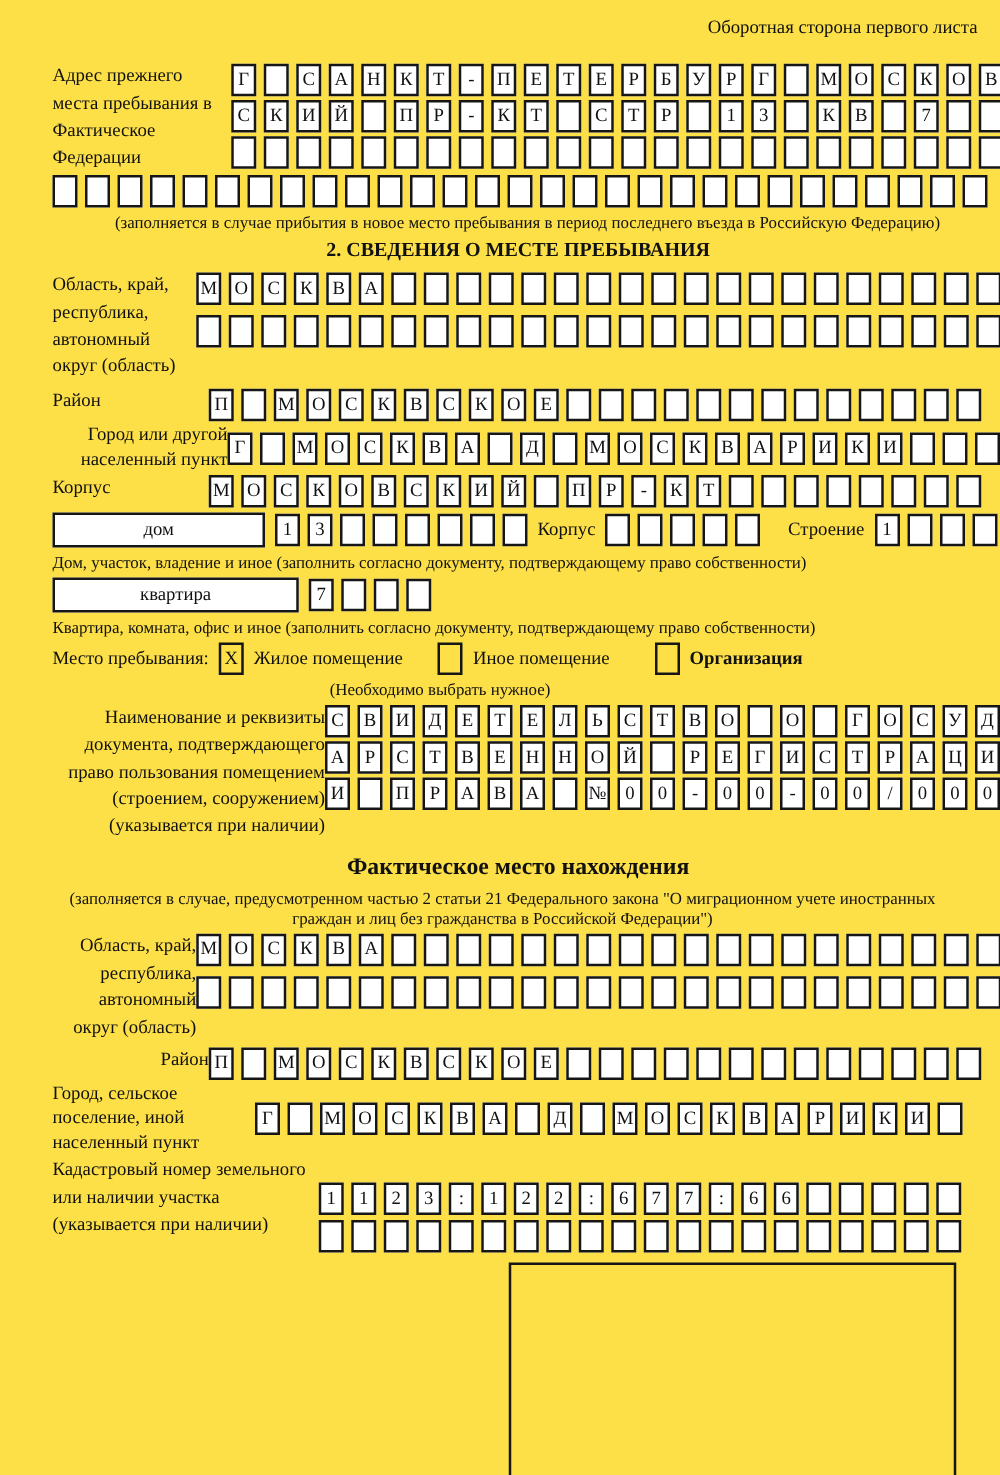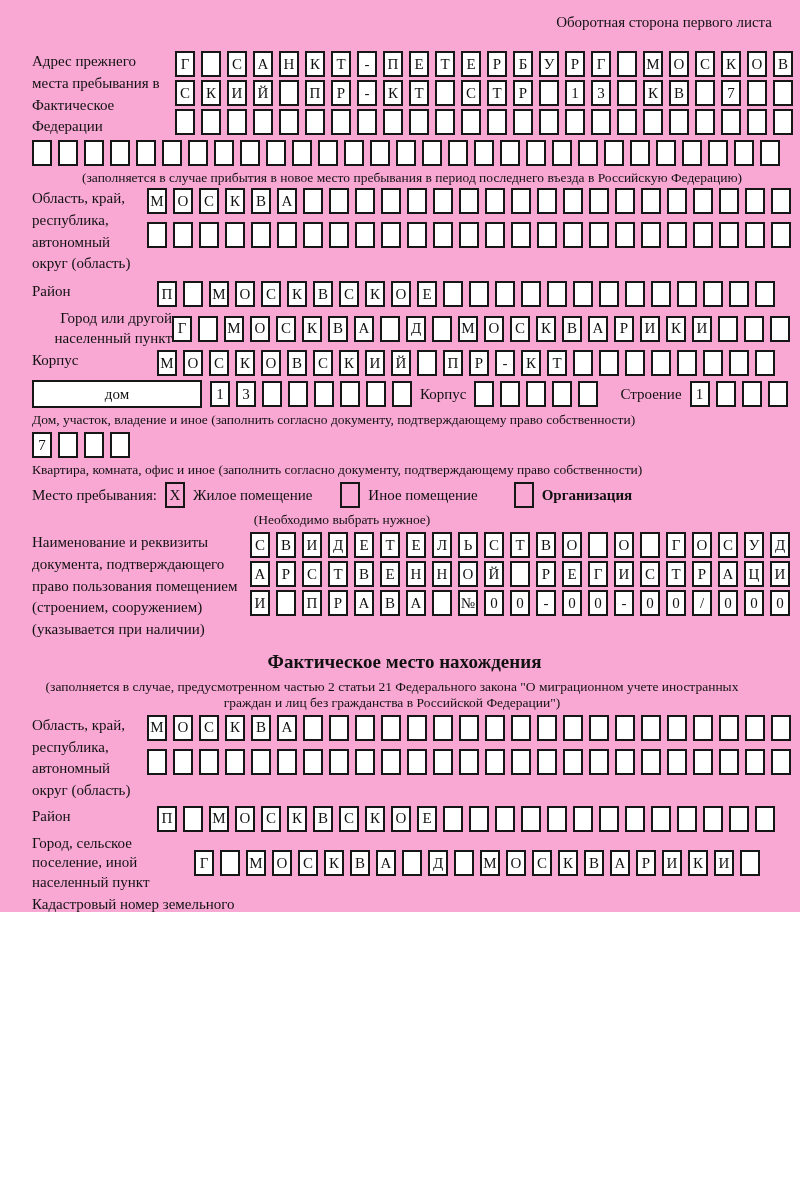--- a/index.html
+++ b/index.html
@@ -1,37 +1,37 @@
 <!DOCTYPE html>
 <html><head>
 <meta charset="utf-8">
 <style>
   html,body{margin:0;padding:0;background:#ffffff;}
   body{font-family:"Liberation Serif", serif; color:#111;}
-  .page{position:relative;width:800px;height:912px;background:#f9a8d4;overflow:hidden;box-sizing:border-box;padding:14px 0 0 32px;}
+  .page{position:relative;width:800px;height:1180px;background:#fde047;overflow:hidden;box-sizing:border-box;padding:14px 0 0 42px;}
   .hdr-note{width:740px;text-align:right;font-size:15px;margin-bottom:20px;}
   .block{display:flex;align-items:flex-start;}
   .lbl{font-size:15px;line-height:1.45;flex-shrink:0;}
   .rows{display:flex;flex-direction:column;gap:3px;}
   .boxrow{display:flex;gap:6px;white-space:nowrap;}
   .cell{display:inline-flex;width:20px;height:26px;box-sizing:border-box;border:2px solid #161616;
         align-items:center;justify-content:center;font-size:15px;background:#fff;flex-shrink:0;}
   .note{font-size:13.5px;text-align:center;width:760px;margin:4px 0 2px 0;}
   .note-left{font-size:13.5px;text-align:left;margin:3px 0 4px 0;}
   .sec-title{font-size:16px;font-weight:bold;text-align:center;width:745px;margin:6px 0 8px 0;}
   .sub-title{font-size:19px;font-weight:bold;text-align:center;width:745px;margin:10px 0 6px 0;}
   .labelbox{display:inline-flex;align-items:center;justify-content:center;box-sizing:border-box;
             border:2px solid #161616;height:28px;font-size:15px;background:#fff;flex-shrink:0;}
   .inline-row{display:flex;align-items:center;gap:8px;margin:4px 0;}
   .chk{display:inline-flex;width:20px;height:26px;box-sizing:border-box;border:2px solid #161616;
        align-items:center;justify-content:center;font-size:15px;flex-shrink:0;}
   .opt-label{font-size:15px;}
   .stamp-wrap{margin-left:365px;width:405px;}
   .stamp-box{width:358px;height:175px;border:2px solid #161616;box-sizing:border-box;margin-left:0;}
-  .mt2{margin-top:2px;} .mt4{margin-top:4px;} .mt6{margin-top:6px;} .mt8{margin-top:8px;}
+  .mt2{margin-top:2px;} .mt4{margin-top:4px;text-align:right;} .mt6{margin-top:6px;} .mt8{margin-top:8px;}
 </style>
 </head>
 <body>
 
 <div class="page">
 
   <div class="hdr-note">Оборотная сторона первого листа</div>
 
   <div class="block">
     <div class="lbl" style="width:143px;">Адрес прежнего места пребывания в Фактическое Федерации</div>
@@ -142,20 +142,21 @@
       <span class="cell"></span>
       <span class="cell"></span>
       <span class="cell"></span>
       <span class="cell"></span>
       <span class="cell"></span>
       <span class="cell"></span>
       <span class="cell"></span>
     </div>
   <div class="note">(заполняется в случае прибытия в новое место пребывания в период последнего въезда в Российскую Федерацию)</div>
 
+  <div class="sec-title">2. СВЕДЕНИЯ О МЕСТЕ ПРЕБЫВАНИЯ</div>
 
   <div class="block">
     <div class="lbl" style="width:115px;">Область, край, республика, автономный округ (область)</div>
     <div class="rows" style="gap:8px;">
       <div class="boxrow">
           <span class="cell">М</span>
           <span class="cell">О</span>
           <span class="cell">С</span>
           <span class="cell">К</span>
           <span class="cell">В</span>
@@ -324,20 +325,21 @@
     <span class="boxrow">
         <span class="cell">1</span>
         <span class="cell"></span>
         <span class="cell"></span>
         <span class="cell"></span>
       </span>
   </div>
   <div class="note-left">Дом, участок, владение и иное (заполнить согласно документу, подтверждающему право собственности)</div>
 
   <div class="inline-row">
+    <span class="labelbox" style="width:197px;">квартира</span>
     <span class="boxrow">
         <span class="cell">7</span>
         <span class="cell"></span>
         <span class="cell"></span>
         <span class="cell"></span>
       </span>
   </div>
   <div class="note-left">Квартира, комната, офис и иное (заполнить согласно документу, подтверждающему право собственности)</div>
 
   <div class="inline-row mt4">

